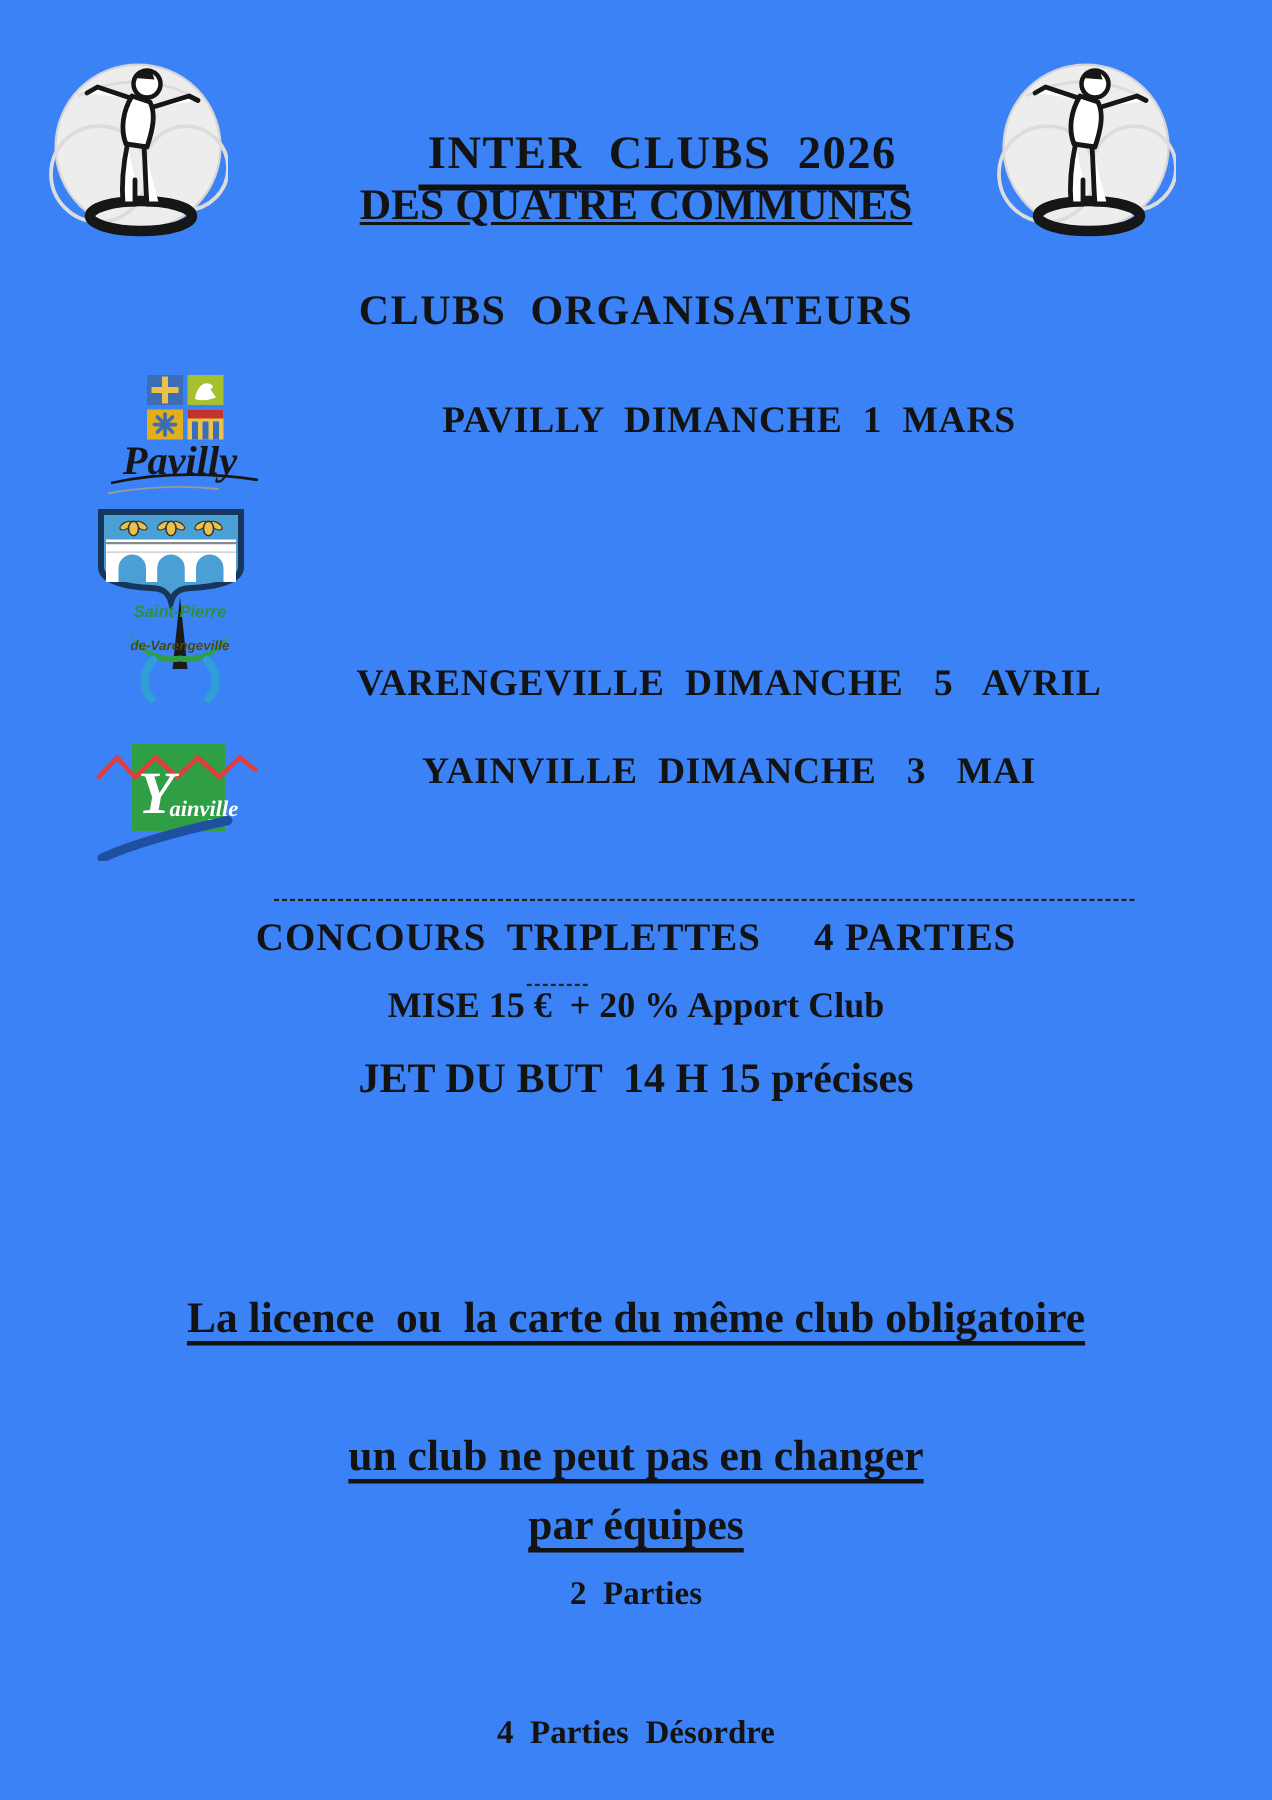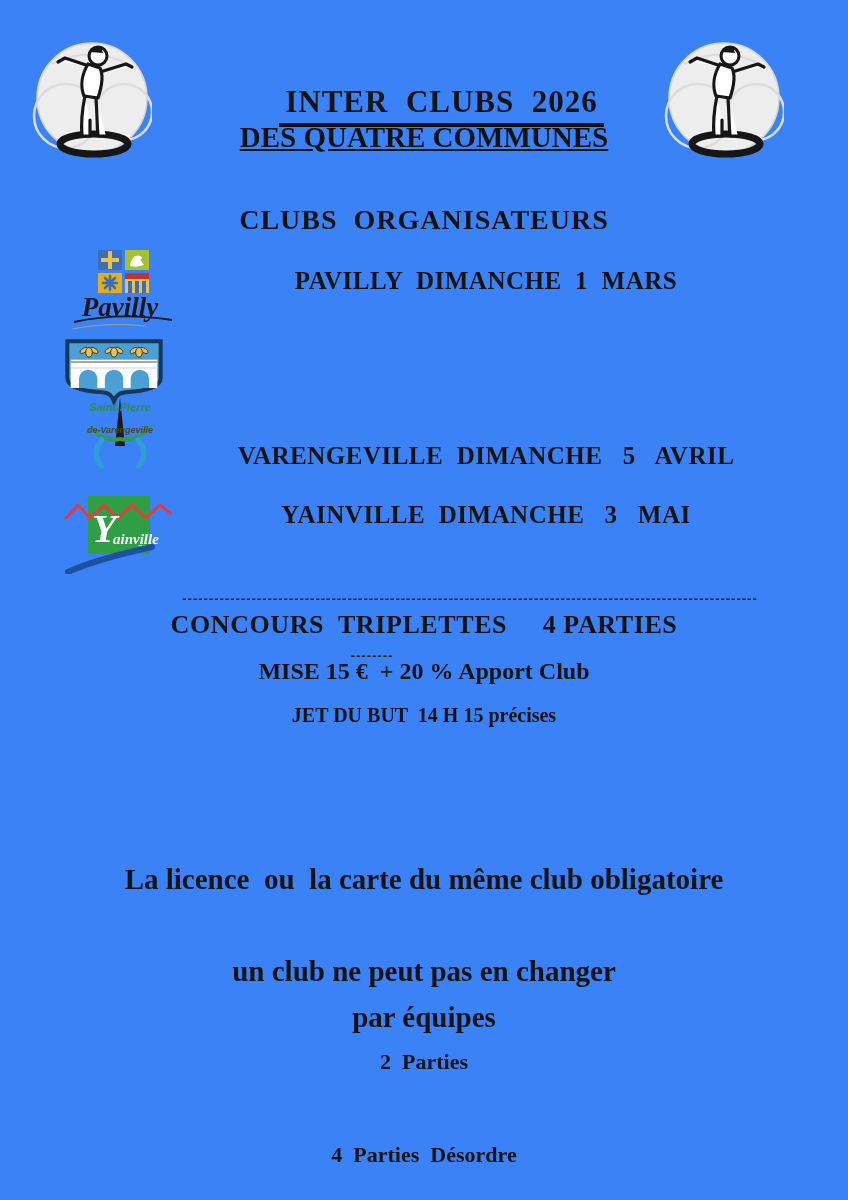--- a/index.html
+++ b/index.html
@@ -14,45 +14,45 @@
   .txt { font-weight:bold; white-space:pre-wrap; text-align:center; color:#131313; }
   .cblock { left:0; right:0; }
 
   .player { width:120px; height:145px; }
   .player-left  { left:32px; top:32px; }
   .player-right { left:664px; top:32px; }
 
   .title { top:48px; font-size:31px; letter-spacing:1px; }
   .title span { display:inline-block; border-bottom:4px solid #111; padding:0 6px 3px 6px; }
   .sub1 { top:121px; font-size:29px;text-decoration:underline; }
-  .sub2 { top:204px; font-size:28px; letter-spacing:1px; }
+  .sub2 { top:192px; font-size:28px; letter-spacing:1px; }
 
   .logo { position:absolute; }
   .logo-pavilly  { left:72px; top:250px; }
   .logo-barentin { left:64px; top:338px; }
   .logo-stpierre { left:74px; top:396px; }
   .logo-yainville{ left:64px; top:484px; }
 
   .event { left:130px; right:6px; font-size:25px; letter-spacing:0.5px; }
   .event-1 { top:267px; }
   .event-2 { top:353px; }
   .event-3 { top:442px; }
   .event-4 { top:501px; }
 
   .sep { top:551px; font-family:"Liberation Sans", sans-serif; font-size:13px;
          letter-spacing:1px; line-height:19px; color:#222; }
   .sep-l1 { transform:translateX(46px); }
   .sep-l2 { transform:translateX(-52px); }
 
   .concours { top:610px; font-size:26px; letter-spacing:0.6px; }
   .mise     { top:658px; font-size:24px; }
-  .jet      { top:704px; font-size:20px; }
+  .jet      { top:704px; font-size:28px; }
 
   .rule { left:64px; width:720px; font-size:29px; line-height:46px; }
-  .rule div { text-decoration-thickness:3px; text-underline-offset:6px; }
+  .rule div { text-decoration:underline; text-decoration-thickness:3px; text-underline-offset:6px; }
   .rule-1 { top:764px; }
   .rule-2 { top:856px; }
 
   .remb-title { top:952px; font-size:23px; }
   .remb-list  { top:984px; font-size:22px; line-height:31px; }
 </style>
 </head>
 <body>
 
 <div class="page">

